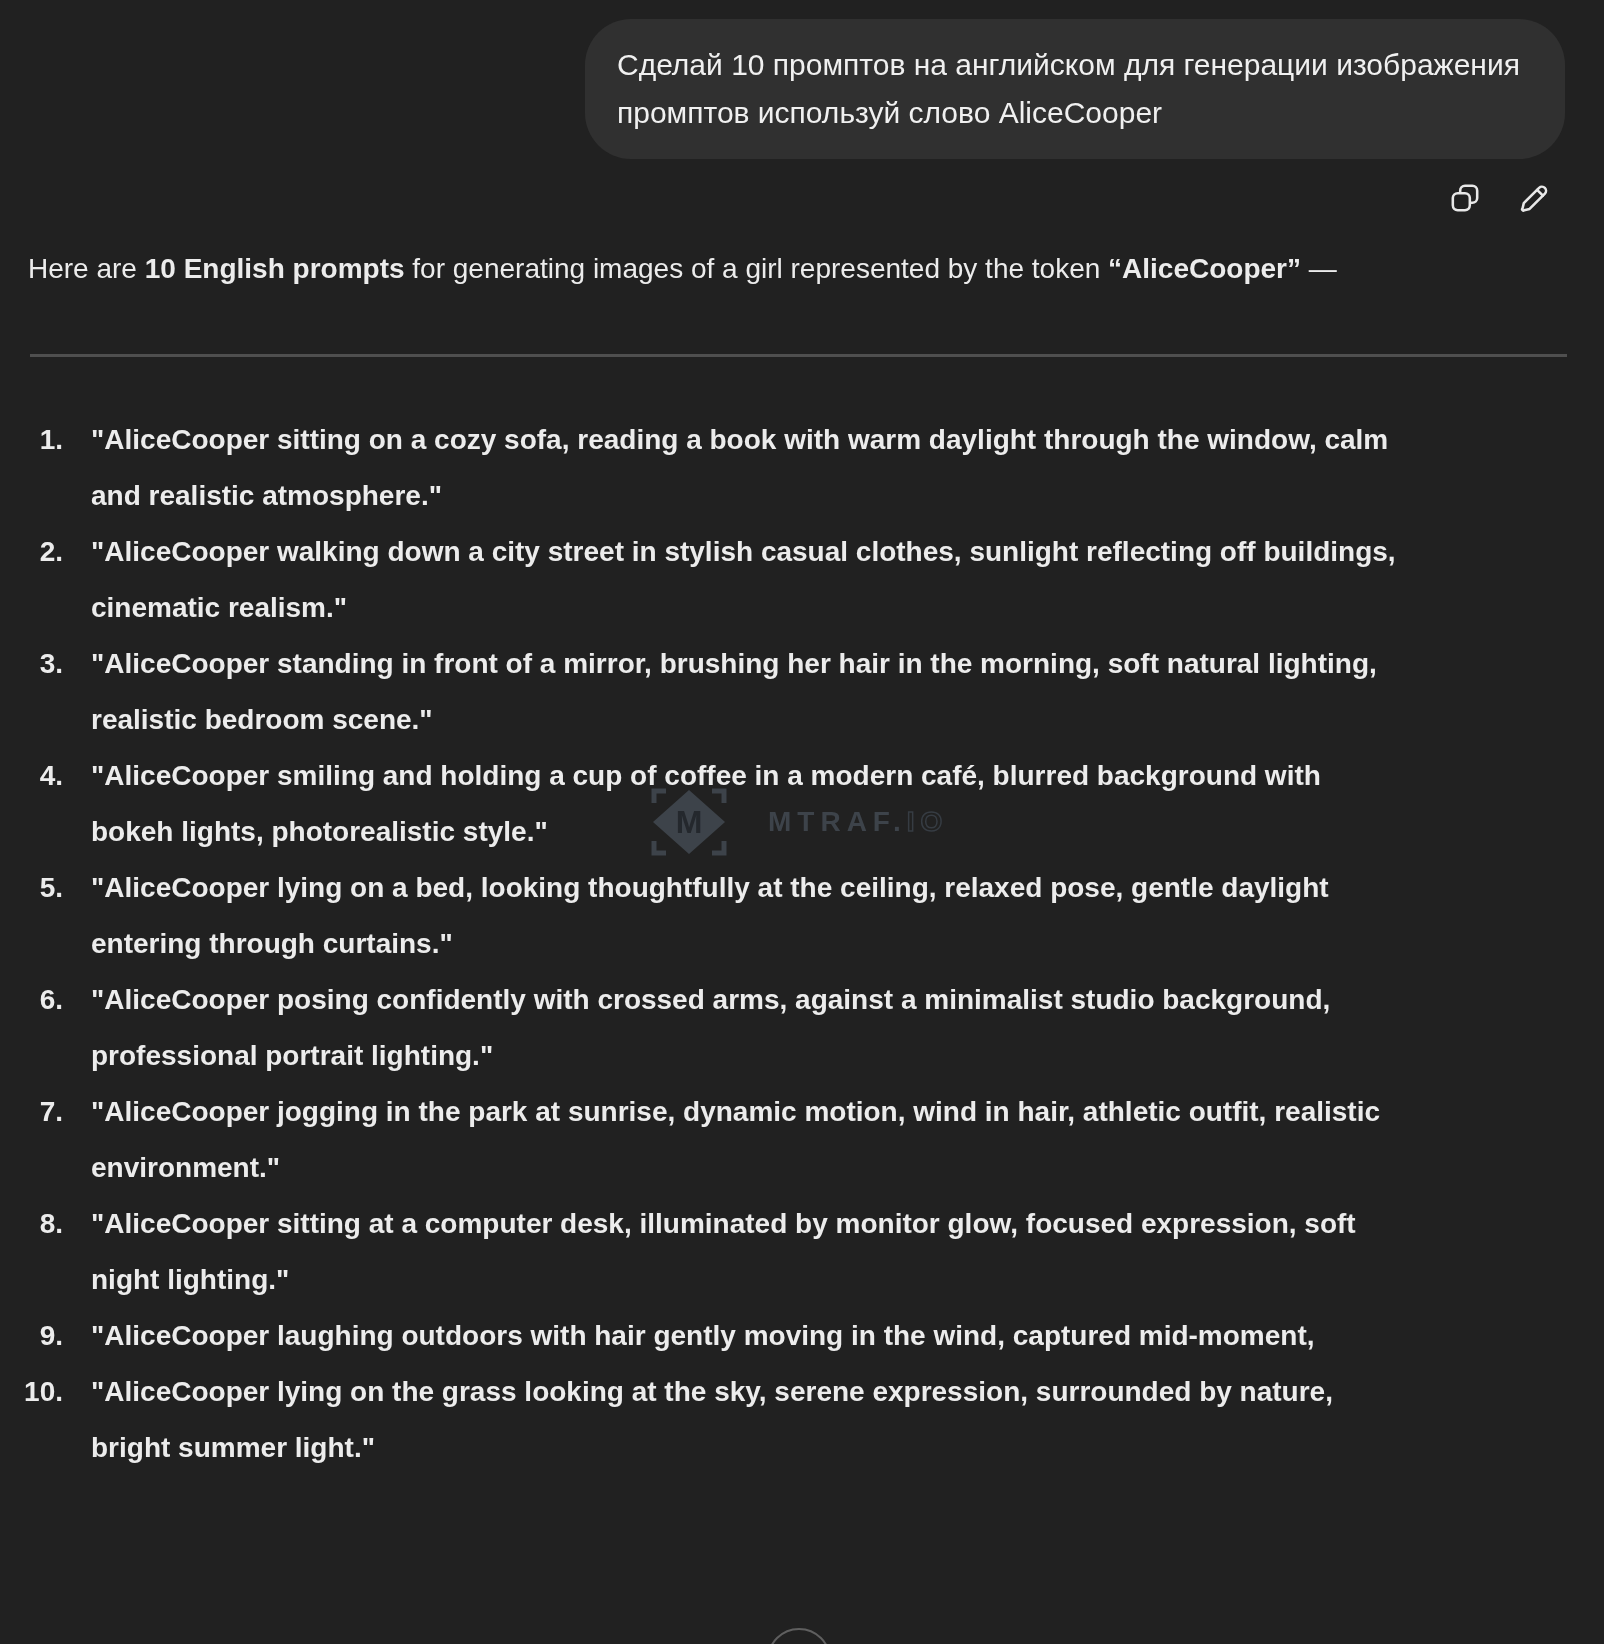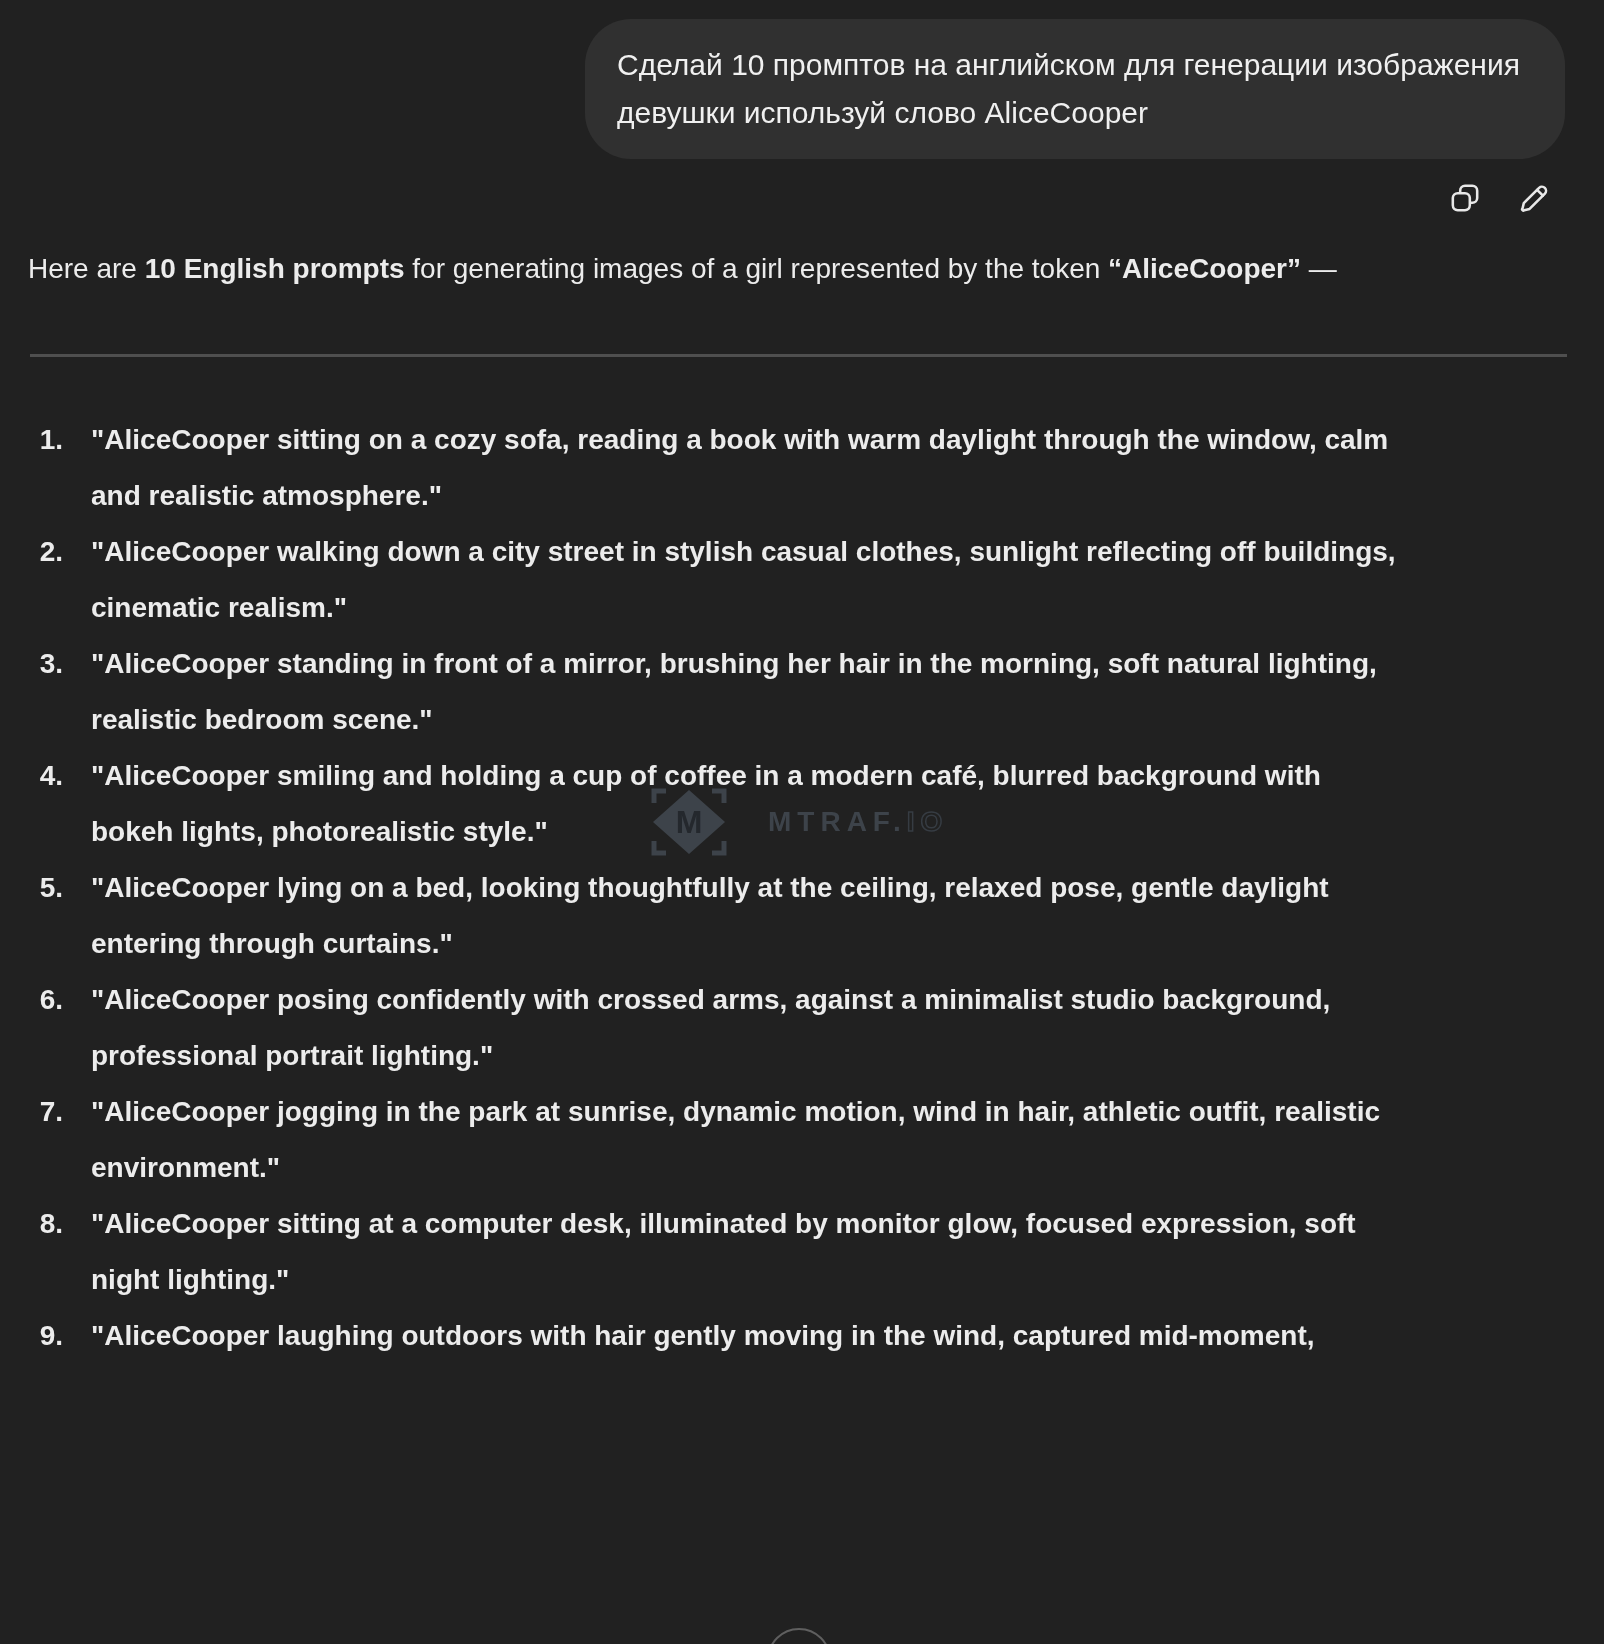--- a/index.html
+++ b/index.html
@@ -37,21 +37,21 @@
               display:flex;align-items:center;justify-content:center;cursor:pointer;}
 </style>
 </head>
 <body>
 
 <div class="page">
 
   <div class="user-row">
     <div class="bubble" id="bubble">
         <div class="line">Сделай 10 промптов на английском для генерации изображения</div>
-        <div class="line">девушки используй слово AliceCooper</div>
+        <div class="line">промптов используй слово AliceCooper</div>
       </div>
   </div>
 
   <div class="actions">
     <button class="icon-btn">
       <svg viewBox="0 0 24 24" fill="none" stroke="#e8e8e8" stroke-width="1.8" stroke-linecap="round" stroke-linejoin="round">
         <rect x="8.6" y="3.4" width="12" height="12" rx="3.4"></rect>
         <rect x="3.4" y="8.6" width="12" height="12" rx="3.4" fill="#212121"></rect>
       </svg>
     </button>
@@ -107,20 +107,25 @@
       </li>
       <li class="item">
         <span class="num">8.</span>
         <div class="line">"AliceCooper sitting at a computer desk, illuminated by monitor glow, focused expression, soft</div>
         <div class="line">night lighting."</div>
       </li>
       <li class="item">
         <span class="num">9.</span>
         <div class="line">"AliceCooper laughing outdoors with hair gently moving in the wind, captured mid-moment,</div>
       </li>
+      <li class="item">
+        <span class="num">10.</span>
+        <div class="line">"AliceCooper lying on the grass looking at the sky, serene expression, surrounded by nature,</div>
+        <div class="line">bright summer light."</div>
+      </li>
     </ol>
 
   <div class="watermark">
     <svg width="76" height="68" viewBox="0 0 76 68">
       <path d="M3 15V3h12" fill="none" stroke="#3d434a" stroke-width="5"></path>
       <path d="M61 3h12v12" fill="none" stroke="#3d434a" stroke-width="5"></path>
       <path d="M73 53v12H61" fill="none" stroke="#3d434a" stroke-width="5"></path>
       <path d="M15 65H3V53" fill="none" stroke="#3d434a" stroke-width="5"></path>
       <polygon points="38,2 74,34 38,66 2,34" fill="#3d434a"></polygon>
       <text x="38" y="45" text-anchor="middle" font-family="Liberation Sans, sans-serif" font-size="32" font-weight="bold" fill="#24282d">M</text>

